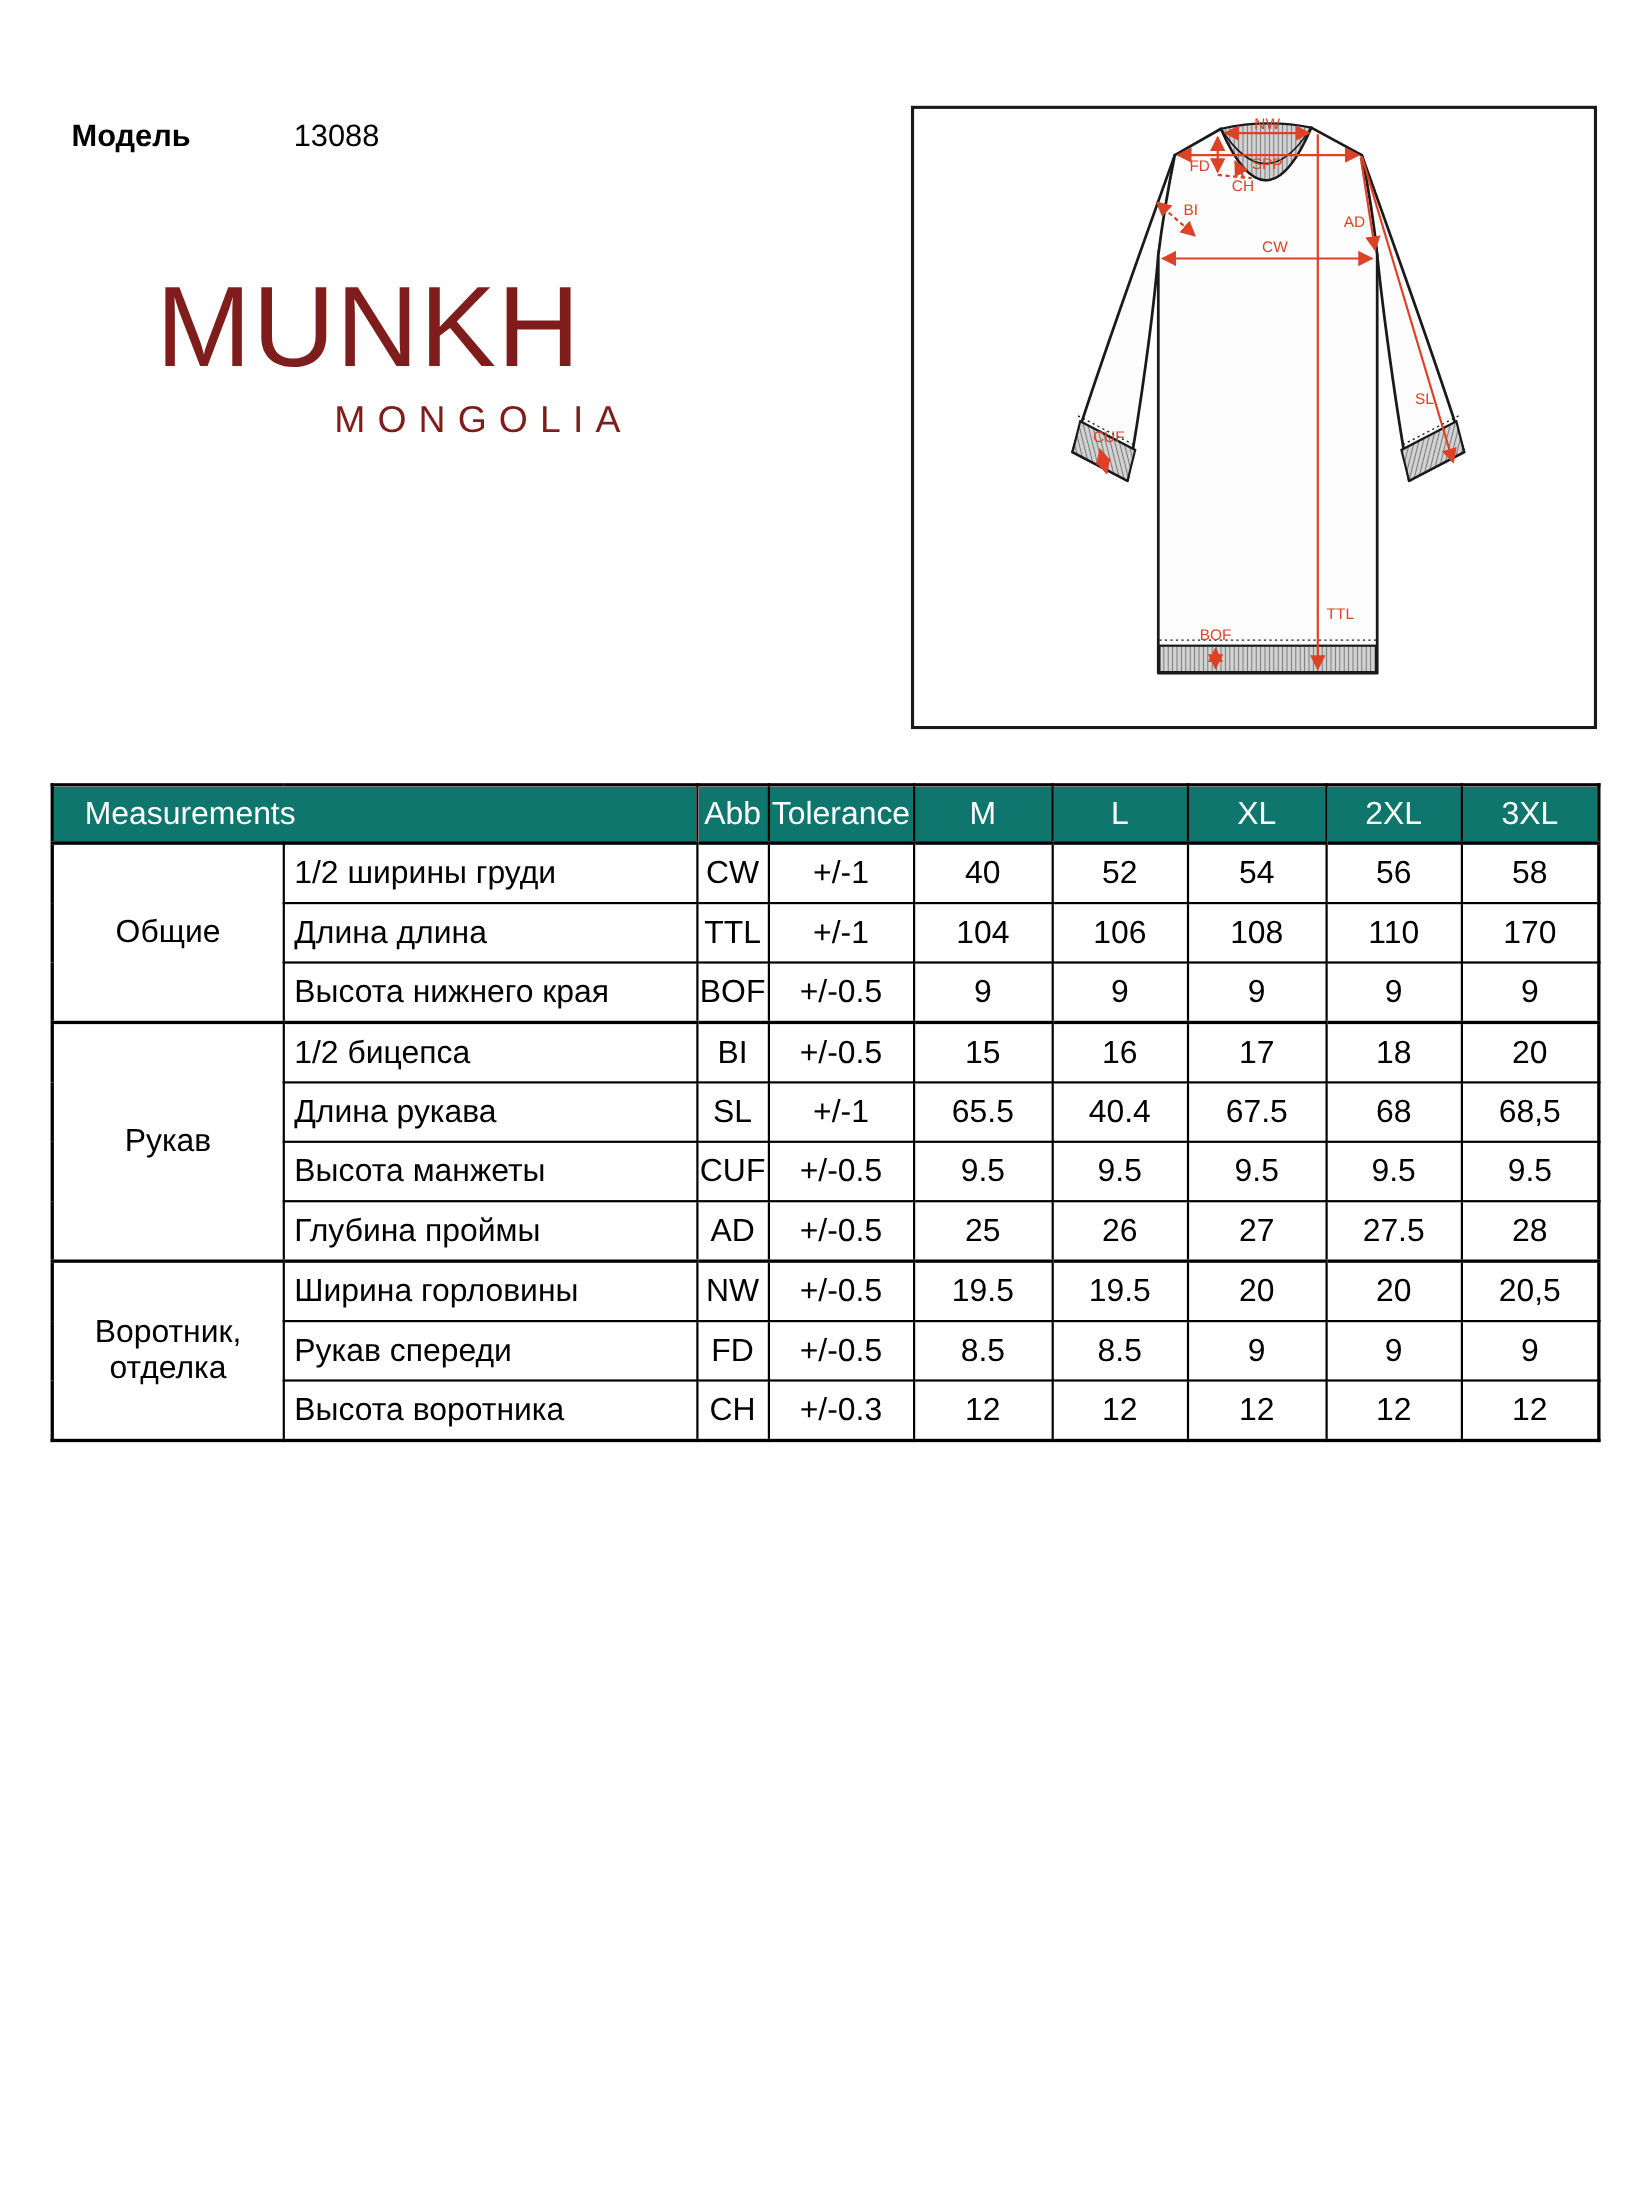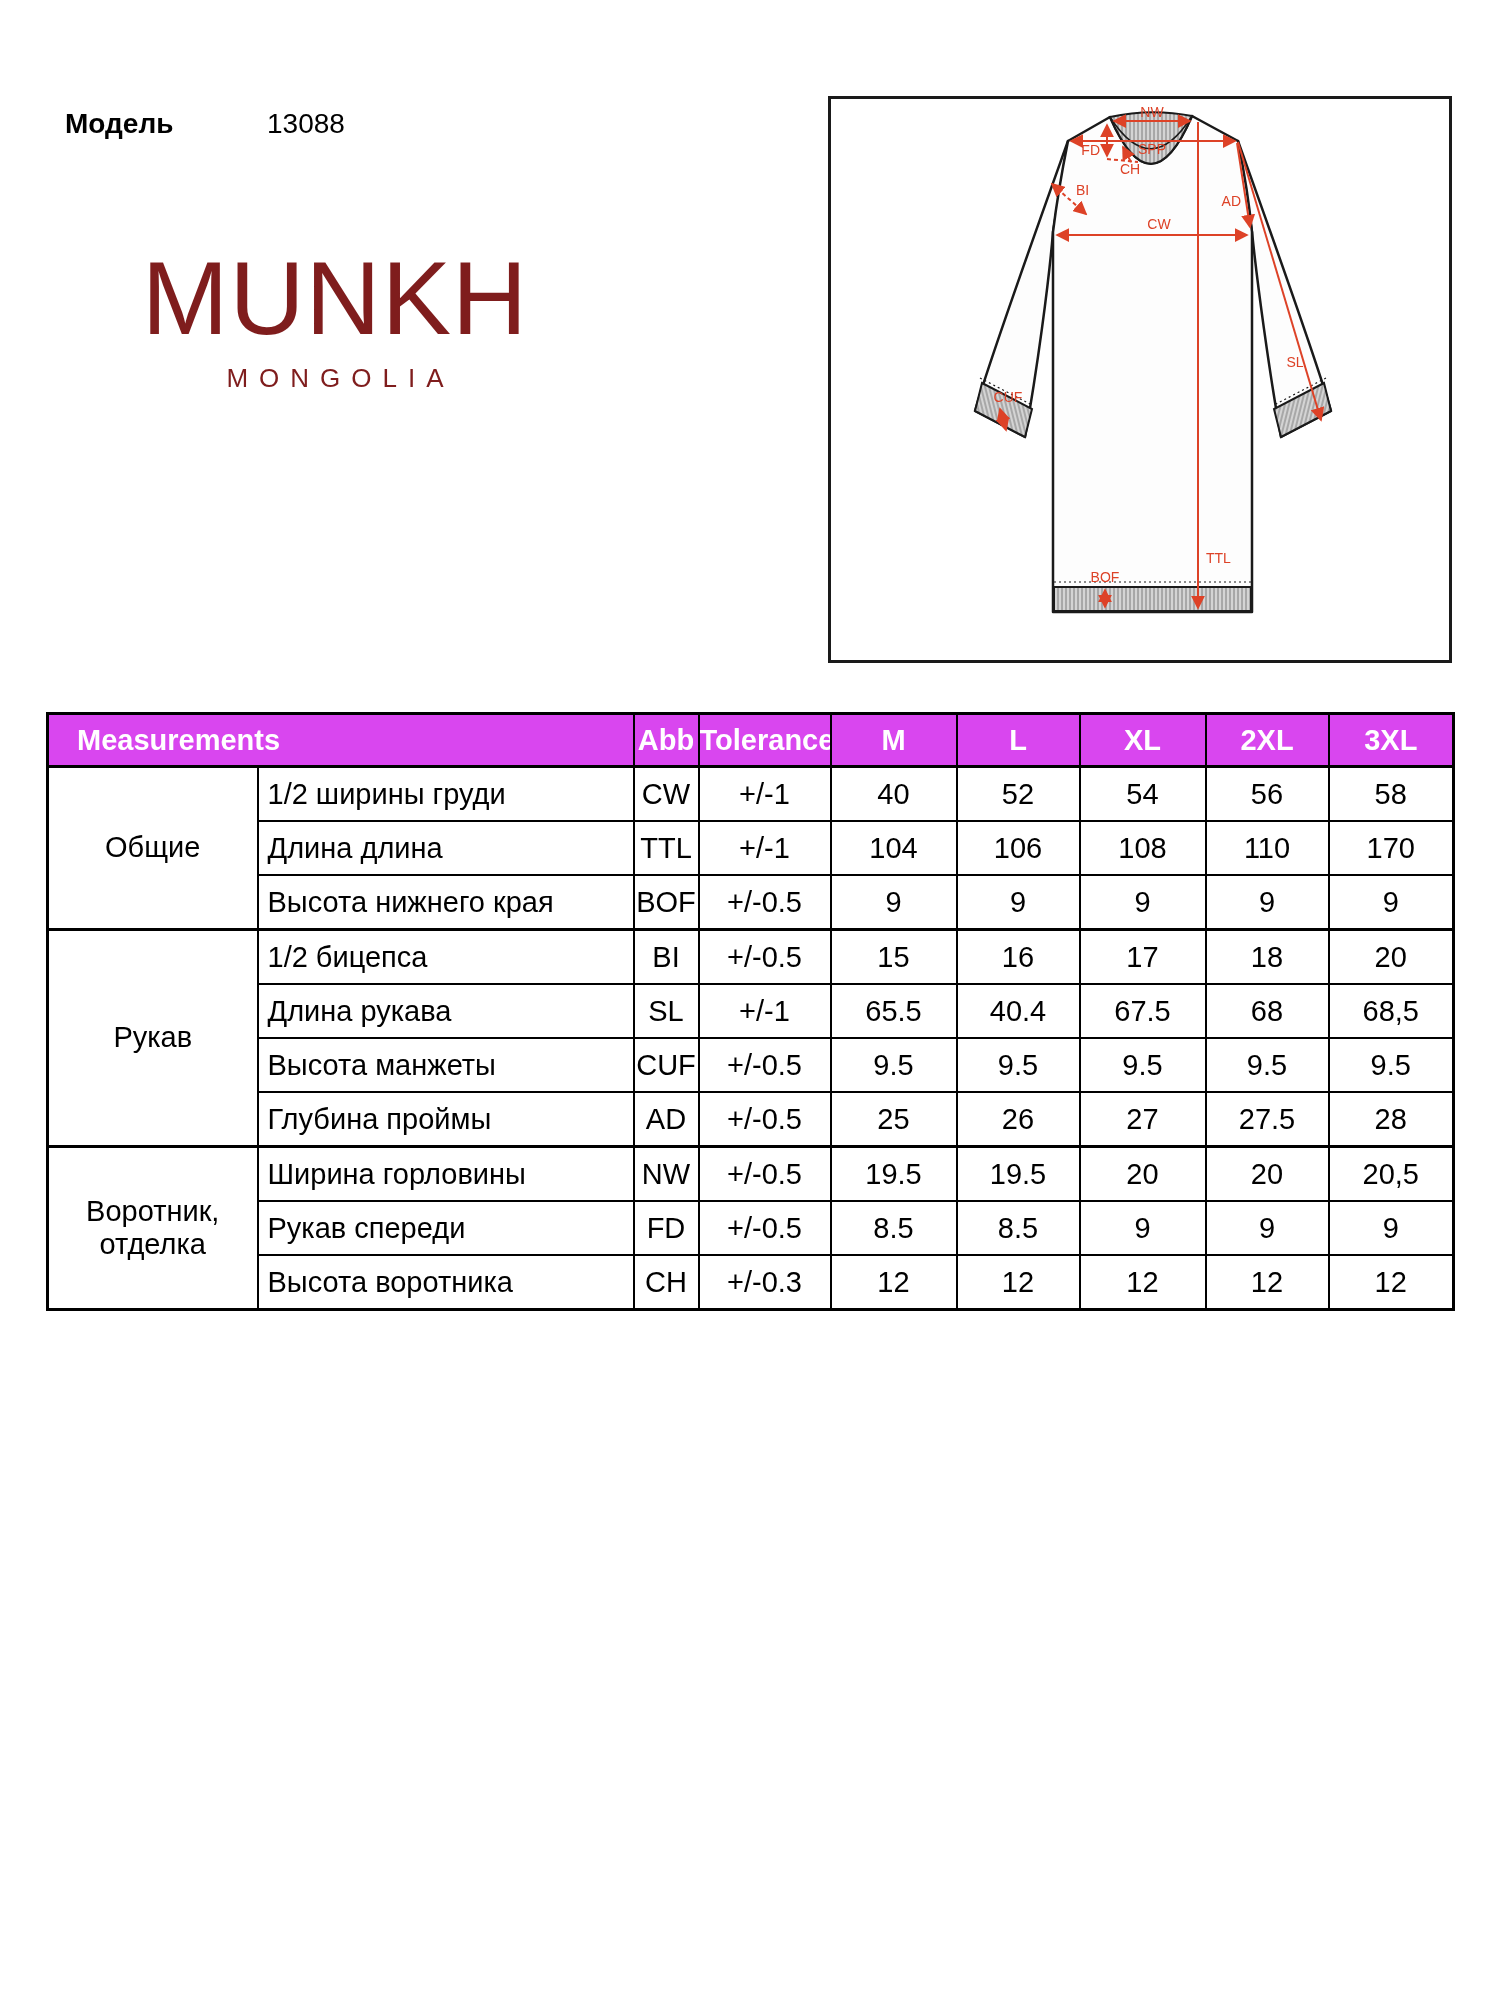--- a/index.html
+++ b/index.html
@@ -7,33 +7,33 @@
     position:relative;width:1500px;height:2000px;background:#fff;overflow:hidden;
     font-family:"Liberation Sans",sans-serif;color:#000;
   }
   
   .model-row{position:absolute;left:65px;top:108px;font-size:28px;white-space:nowrap;}
   .model-label{font-weight:bold;position:absolute;left:0;top:0;}
   .model-number{position:absolute;left:202px;top:0;font-weight:normal;}
   
   .brand{position:absolute;left:95px;top:246px;width:480px;text-align:center;color:#7f1d1d;}
   .brand .logo{font-size:104px;line-height:1;letter-spacing:1px;font-weight:normal;}
-  .brand .tagline{font-size:26px;letter-spacing:11px;margin-top:13px;padding-left:11px;}
+  .brand .tagline{font-size:34px;letter-spacing:11px;margin-top:13px;padding-left:11px;text-align:right;}
   
   .diagram{position:absolute;left:828px;top:96px;width:624px;height:567px;}
   
   .meas-table{
     position:absolute;left:46px;top:712px;
     border-collapse:collapse;table-layout:fixed;width:1406px;
     font-size:29px;
   }
   .meas-table th,.meas-table td{border:2px solid #000;padding:0;text-align:center;vertical-align:middle;overflow:hidden;}
   .meas-table{border:3px solid #000;}
   .meas-table thead th{
-    background:#d946ef;color:#fff;font-weight:bold;height:50px;border-bottom:3px solid #000;
+    background:#0f766e;color:#fff;font-weight:normal;height:50px;border-bottom:3px solid #000;
   }
   .meas-table thead th.left{text-align:left;padding-left:28px;}
   .meas-table tbody td{height:52px;background:#fff;}
   .meas-table td.name{text-align:left;padding-left:9px;}
   .meas-table td.group{text-align:center;line-height:1.15;}
   .meas-table tr.group-start td{border-top:3px solid #000;margin-left:17px;}
 </style>
 </head>
 <body>
 

